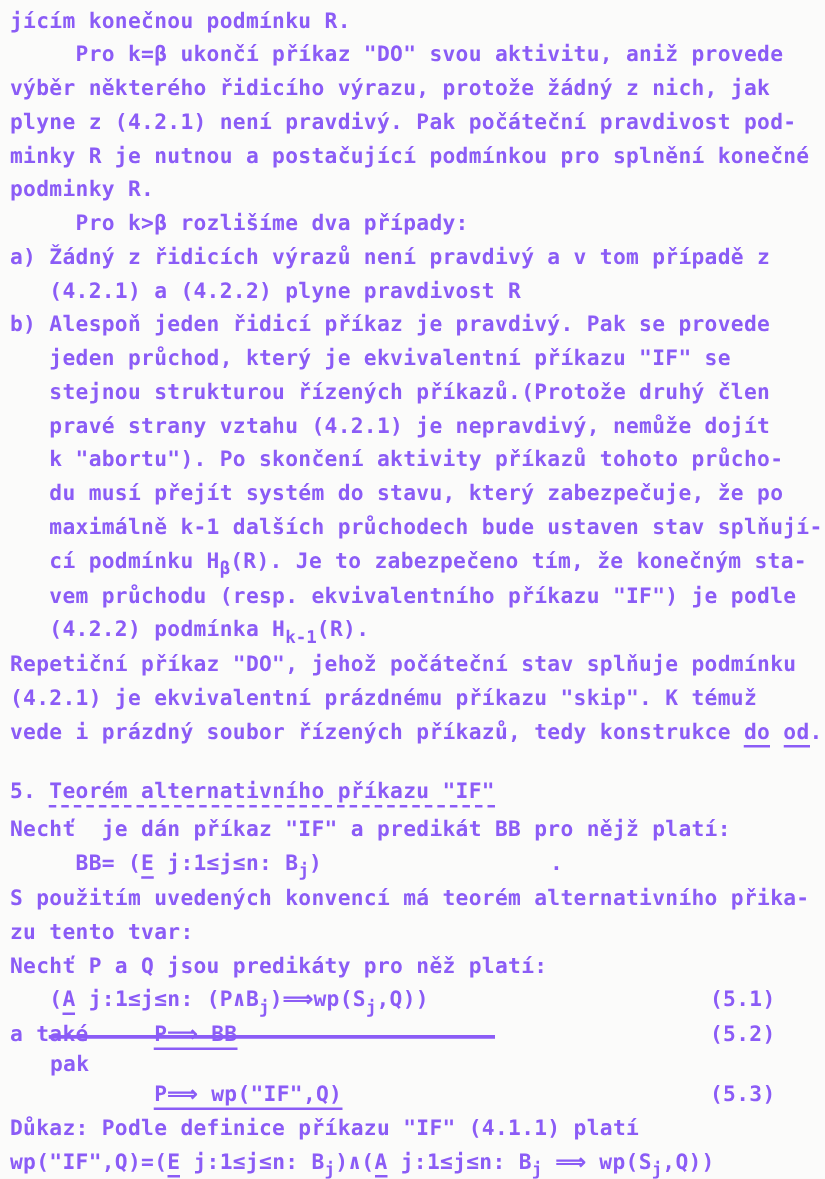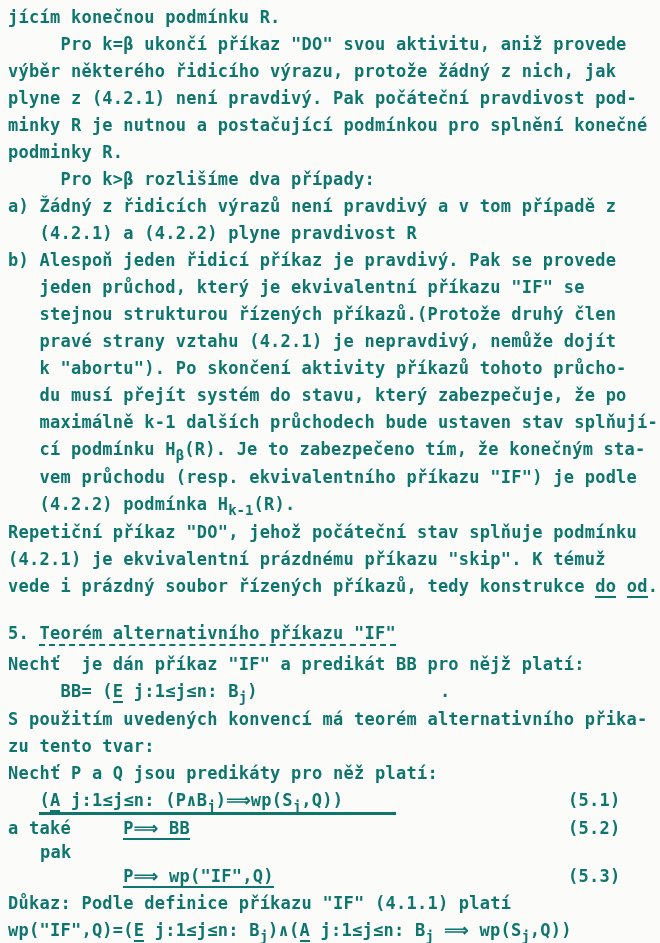--- a/index.html
+++ b/index.html
@@ -6,28 +6,28 @@
   body{width:660px;height:943px;overflow:hidden;}
   #page{
     box-sizing:border-box;width:660px;height:943px;
     padding:4px 0 0 8px;
     background:#fbfbfa;
     font-family:"DejaVu Sans Mono", monospace;
     font-weight:700;
     font-size:17px;
     letter-spacing:0.25px;
     line-height:27px;
-    color:#0f766e;
+    color:#8b5cf6;
     white-space:pre;
   }
   .line{position:relative;}
   .heading{margin-top:20px;margin-bottom:4px;}
   .tight{line-height:21px;margin-left:32px;}
   .sub{position:relative;top:5px;font-size:14px;letter-spacing:0;}
   .u-solid{border-bottom:2px solid currentColor;}
   .u-dashed{border-bottom:2px dashed currentColor;padding-bottom:1px;}
-  .u-thick{border-bottom:3px solid currentColor;padding-bottom:2px;}
+  .u-thick{border-bottom:3px solid currentColor;padding-bottom:18px;}
   .abs{position:absolute;top:0;}
 </style>
 </head>
 <body>
 
 <div id="page"><div class="line"><span>jícím konečnou podmínku R.</span></div><div class="line"><span>     Pro k=β ukončí příkaz "DO" svou aktivitu, aniž provede</span></div><div class="line"><span>výběr některého řidicího výrazu, protože žádný z nich, jak</span></div><div class="line"><span>plyne z (4.2.1) není pravdivý. Pak počáteční pravdivost pod-</span></div><div class="line"><span>minky R je nutnou a postačující podmínkou pro splnění konečné</span></div><div class="line"><span>podminky R.</span></div><div class="line"><span>     Pro k&gt;β rozlišíme dva případy:</span></div><div class="line"><span>a) Žádný z řidicích výrazů není pravdivý a v tom případě z</span></div><div class="line"><span>   (4.2.1) a (4.2.2) plyne pravdivost R</span></div><div class="line"><span>b) Alespoň jeden řidicí příkaz je pravdivý. Pak se provede</span></div><div class="line"><span>   jeden průchod, který je ekvivalentní příkazu "IF" se</span></div><div class="line"><span>   stejnou strukturou řízených příkazů.(Protože druhý člen</span></div><div class="line"><span>   pravé strany vztahu (4.2.1) je nepravdivý, nemůže dojít</span></div><div class="line"><span>   k "abortu"). Po skončení aktivity příkazů tohoto průcho-</span></div><div class="line"><span>   du musí přejít systém do stavu, který zabezpečuje, že po</span></div><div class="line"><span>   maximálně k-1 dalších průchodech bude ustaven stav splňují-</span></div><div class="line"><span>   cí podmínku H</span><span class="sub">β</span><span>(R). Je to zabezpečeno tím, že konečným sta-</span></div><div class="line"><span>   vem průchodu (resp. ekvivalentního příkazu "IF") je podle</span></div><div class="line"><span>   (4.2.2) podmínka H</span><span class="sub">k-1</span><span>(R).</span></div><div class="line"><span>Repetiční příkaz "DO", jehož počáteční stav splňuje podmínku</span></div><div class="line"><span>(4.2.1) je ekvivalentní prázdnému příkazu "skip". K témuž</span></div><div class="line"><span>vede i prázdný soubor řízených příkazů, tedy konstrukce </span><span class="u-solid">do</span><span> </span><span class="u-solid">od</span><span>.</span></div><div class="line heading"><span>5. </span><span class="u-dashed">Teorém alternativního příkazu "IF"</span></div><div class="line"><span>Nechť  je dán příkaz "IF" a predikát BB pro nějž platí:</span></div><div class="line"><span>     BB= (</span><span class="u-solid">E</span><span> j:1≤j≤n: B</span><span class="sub">j</span><span>)</span><span class="abs" style="left: 432px;">.</span></div><div class="line"><span>S použitím uvedených konvencí má teorém alternativního přika-</span></div><div class="line"><span>zu tento tvar:</span></div><div class="line"><span>Nechť P a Q jsou predikáty pro něž platí:</span></div><div class="line"><span>   </span><span class="u-thick"><span>(</span><span class="u-solid">A</span><span> j:1≤j≤n: (P∧B</span><span class="sub">j</span><span>)⟹wp(S</span><span class="sub">j</span><span>,Q))     </span></span><span class="abs" style="left: 560px;">(5.1)</span></div><div class="line"><span>a také     </span><span class="u-solid">P⟹ BB</span><span class="abs" style="left: 560px;">(5.2)</span></div><div class="line tight"><span>pak</span></div><div class="line"><span>           </span><span class="u-solid">P⟹ wp("IF",Q)</span><span class="abs" style="left: 560px;">(5.3)</span></div><div class="line"><span>Důkaz: Podle definice příkazu "IF" (4.1.1) platí</span></div><div class="line"><span>wp("IF",Q)=(</span><span class="u-solid">E</span><span> j:1≤j≤n: B</span><span class="sub">j</span><span>)∧(</span><span class="u-solid">A</span><span> j:1≤j≤n: B</span><span class="sub">j</span><span> ⟹ wp(S</span><span class="sub">j</span><span>,Q))</span></div></div>
 
 </body></html>

